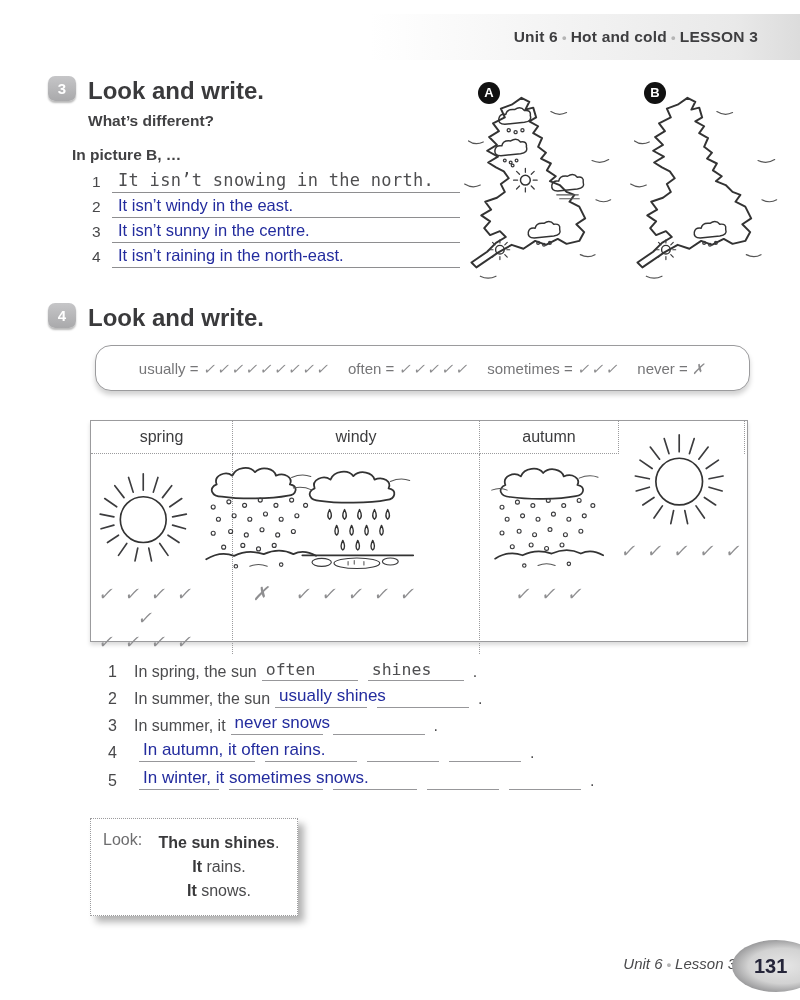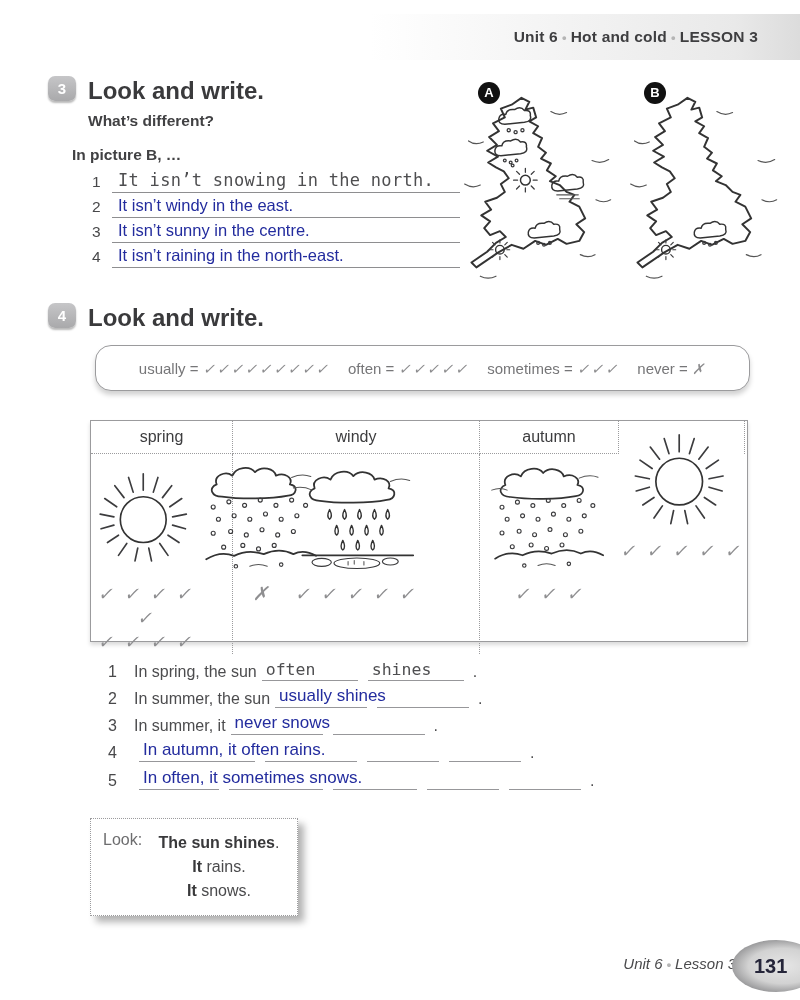--- a/index.html
+++ b/index.html
@@ -334,21 +334,21 @@
   <div class="sent-row" style="top:688px;">
     <span class="sent-num">2</span><span>In summer, the sun</span><span class="blank" style="width:92px;"><span class="over blue-over">usually shines</span></span><span class="blank" style="width:92px;"></span><span class="period">.</span>
   </div>
   <div class="sent-row" style="top:715px;">
     <span class="sent-num">3</span><span>In summer, it</span><span class="blank" style="width:92px;"><span class="over blue-over">never snows</span></span><span class="blank" style="width:92px;"></span><span class="period">.</span>
   </div>
   <div class="sent-row" style="top:742px;">
     <span class="sent-num">4</span><span class="blank" style="width:116px;"><span class="over blue-over">In autumn, it often rains.</span></span><span class="blank" style="width:92px;"></span><span class="blank" style="width:72px;"></span><span class="blank" style="width:72px;"></span><span class="period">.</span>
   </div>
   <div class="sent-row" style="top:770px;">
-    <span class="sent-num">5</span><span class="blank" style="width:80px;"><span class="over blue-over">In often, it sometimes snows.</span></span><span class="blank" style="width:94px;"></span><span class="blank" style="width:84px;"></span><span class="blank" style="width:72px;"></span><span class="blank" style="width:72px;"></span><span class="period">.</span>
+    <span class="sent-num">5</span><span class="blank" style="width:80px;"><span class="over blue-over">In winter, it sometimes snows.</span></span><span class="blank" style="width:94px;"></span><span class="blank" style="width:84px;"></span><span class="blank" style="width:72px;"></span><span class="blank" style="width:72px;"></span><span class="period">.</span>
   </div>
 
   <div class="look-box">
     <div class="look-label">Look:</div>
     <div class="look-lines">
       <div><b>The sun shines</b><span>.</span></div>
       <div><b>It</b><span> rains.</span></div>
       <div><b>It</b><span> snows.</span></div>
     </div>
   </div>

